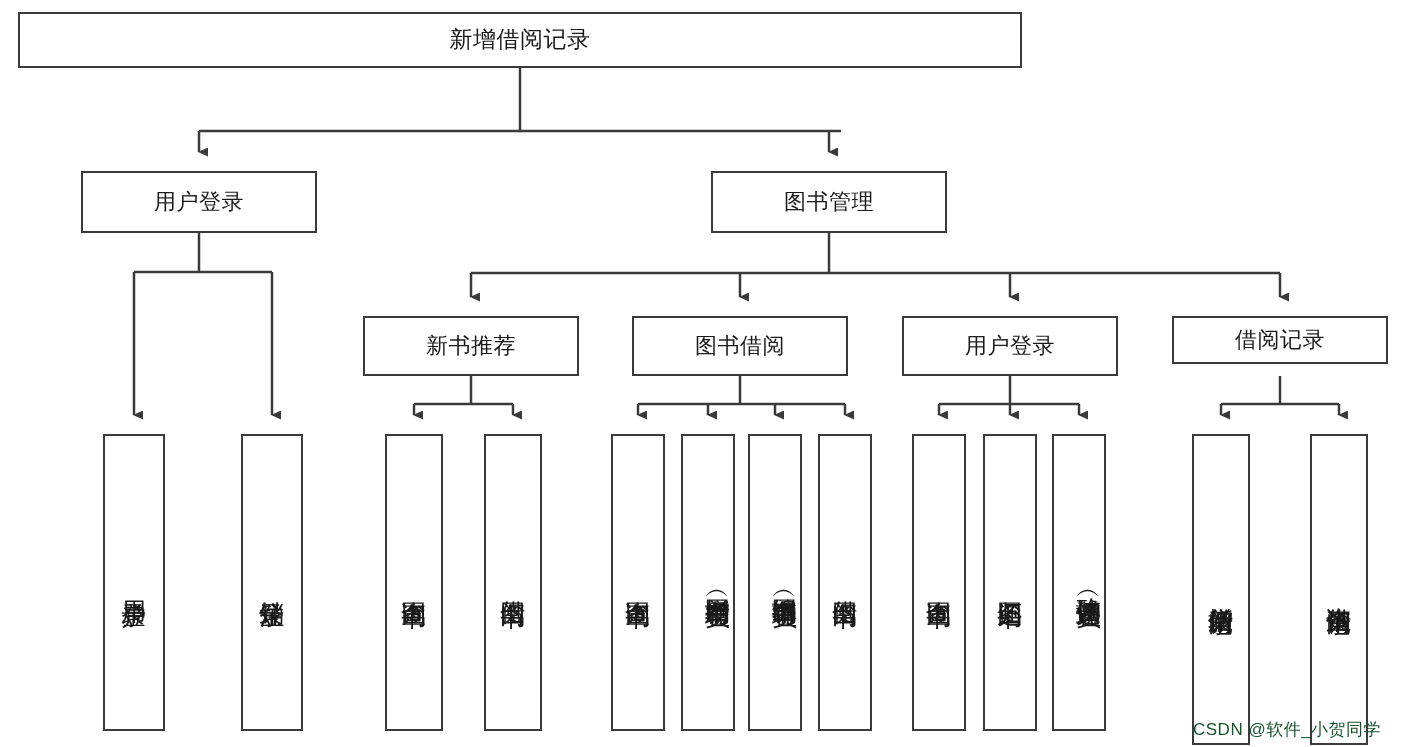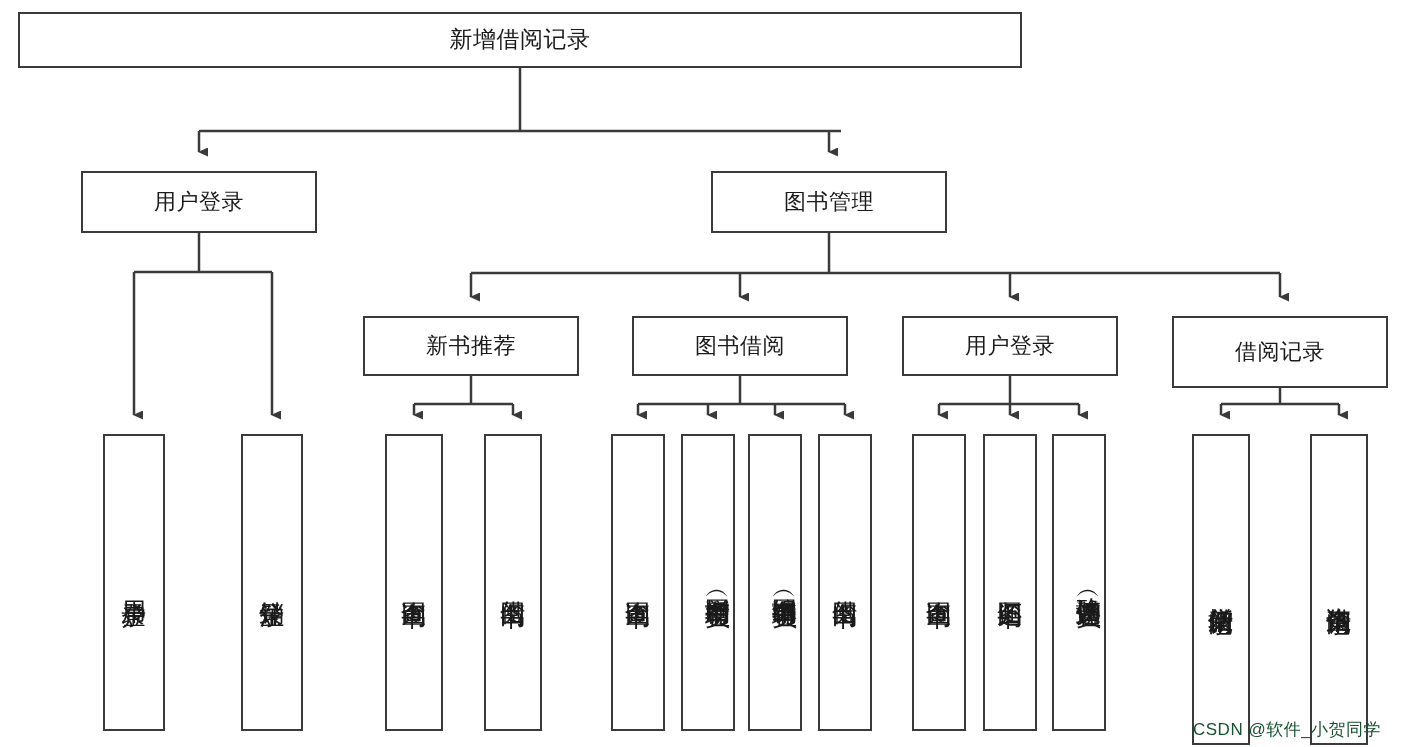--- a/index.html
+++ b/index.html
@@ -135,21 +135,21 @@
 
   <div class="node h-node" style="left:363px; top:316px; width:216px; height:60px;">
     <span>新书推荐</span>
   </div>
   <div class="node h-node" style="left:632px; top:316px; width:216px; height:60px;">
     <span>图书借阅</span>
   </div>
   <div class="node h-node" style="left:902px; top:316px; width:216px; height:60px;">
     <span>用户登录</span>
   </div>
-  <div class="node h-node" style="left:1172px; top:316px; width:216px; height:72px;">
+  <div class="node h-node" style="left:1172px; top:316px; width:216px; height:48px;">
     <span>借阅记录</span>
   </div>
 
   <div class="node v-node align-mid" style="left:103px; top:434px; width:62px; height:297px;">
     <span>用户登录</span>
   </div>
   <div class="node v-node align-mid" style="left:241px; top:434px; width:62px; height:297px;">
     <span>注销登录</span>
   </div>
 

